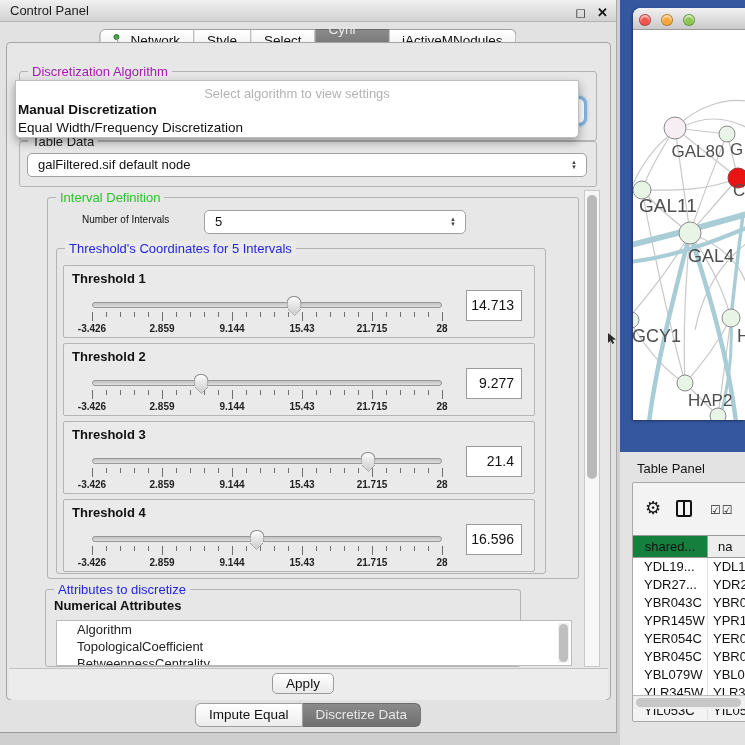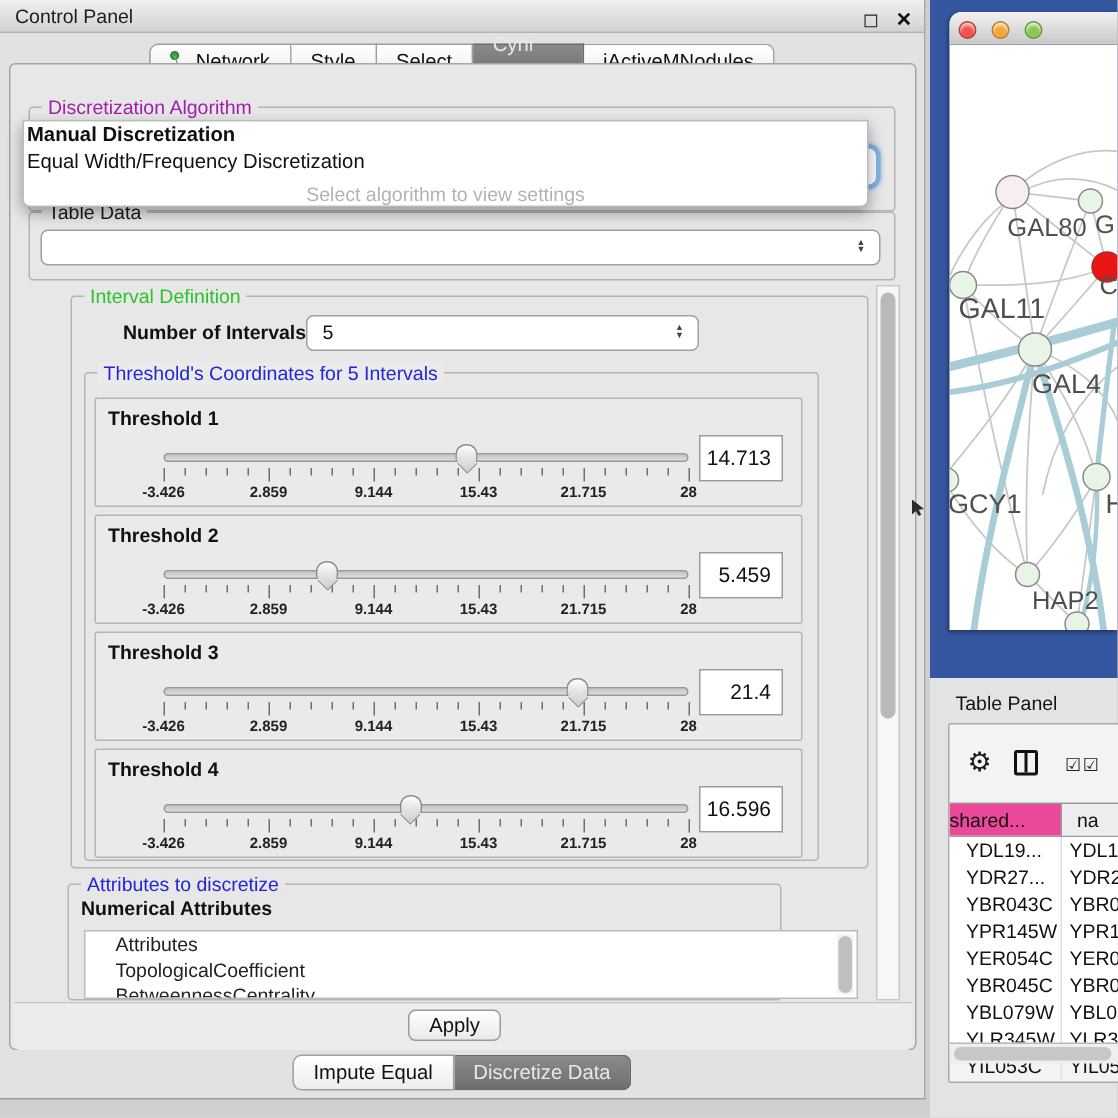--- a/index.html
+++ b/index.html
@@ -50,21 +50,21 @@
     border:1px solid #bdbdbd;border-radius:0 0 5px 5px;
     box-shadow:0 4px 10px rgba(0,0,0,.35);z-index:30;overflow:hidden;}
   #popup-hint{text-align:center;color:#b3b3b3;font-size:13px;padding-top:5px;}
   .popup-option{font-size:13.5px;color:#111;padding:1px 0 1px 2px;line-height:16px;}
   .popup-option.selected{font-weight:bold;}
 
   
   .thresh-row{position:absolute;left:6px;width:472px;height:73px;border:1px solid #b5b5b5;
     background:#eaeaea;border-radius:2px;}
   .thresh-label{position:absolute;left:8px;top:5px;font-size:13px;font-weight:bold;color:#111;}
-  .slider{position:absolute;left:45px;top:30px;width:350px;height:42px;}
+  .slider{position:absolute;left:28px;top:30px;width:350px;height:42px;}
   .track{position:absolute;left:0;top:6px;width:350px;height:6px;border:1px solid #979797;
     border-radius:3px;background:linear-gradient(#c2c2c2,#dedede);}
   .thumb{position:absolute;top:-7px;width:15px;height:12px;transform:translateX(-50%);
     background:linear-gradient(#ffffff,#d8d8d8);border:1px solid #8d8d8d;border-bottom:none;
     border-radius:7px 7px 2px 2px;z-index:2;}
   .thumb::after{content:"";position:absolute;left:1.8px;top:6.5px;width:9px;height:9px;
     background:linear-gradient(135deg,#efefef,#cccccc);border-right:1px solid #8d8d8d;
     border-bottom:1px solid #8d8d8d;transform:rotate(45deg);border-radius:1px;}
   .ticks{position:absolute;left:0;top:16px;width:350px;height:10px;}
   .tick{position:absolute;top:0;width:1px;height:5px;background:#6f6f6f;}
@@ -119,21 +119,21 @@
   #tp-box{position:absolute;left:12px;top:30px;width:120px;height:240px;background:#f3f3f3;
     border:1px solid #a9a9a9;border-radius:2px;overflow:hidden;}
   #tp-toolbar{position:absolute;left:0;top:0;width:100%;height:52px;}
   #tp-gear{position:absolute;left:12px;top:14px;font-size:18px;color:#1a1a1a;}
   #tp-split{position:absolute;left:43px;top:17px;width:16px;height:17px;border:2px solid #111;
     border-radius:2px;}
   #tp-split::after{content:"";position:absolute;left:5px;top:0;width:2px;height:13px;background:#111;}
   #tp-checks{position:absolute;left:77px;top:20px;font-size:12px;color:#222;letter-spacing:1px;}
   #tp-header{position:absolute;left:0;top:52px;width:200px;height:23px;display:flex;
     border-top:1px solid #9a9a9a;border-bottom:1px solid #9a9a9a;font-size:13px;color:#111;}
-  #tp-header .c1{width:75px;background:#ec4899;text-align:left;line-height:21px;
+  #tp-header .c1{width:75px;background:#15803d;text-align:center;line-height:21px;
     border-right:1px solid #9a9a9a;}
   #tp-header .c2{flex:1;background:#ededed;line-height:21px;padding-left:10px;}
   #tp-rows{position:absolute;left:0;top:75px;width:200px;height:140px;background:#fff;}
   .tp-row{display:flex;height:18px;font-size:13px;color:#111;}
   .tp-row .c1{width:75px;padding-left:11px;border-right:1px solid #e0e0e0;overflow:hidden;
     white-space:nowrap;line-height:18px;}
   .tp-row .c2{flex:1;padding-left:5px;overflow:hidden;white-space:nowrap;line-height:18px;}
   #tp-hscroll{position:absolute;left:0;top:212px;width:118px;height:14px;background:#efefef;
     border-top:1px solid #bbb;}
   #tp-hscroll div{position:absolute;left:3px;top:2px;width:105px;height:9px;background:#c7c7c7;
@@ -175,41 +175,42 @@
     </div>
 
   <div id="cp-body">
 
     <div class="groupbox" style="left:12px;top:28px;width:578px;height:70px;">
       <span class="group-title gt-gray">Discretization Algorithm</span>
     </div>
     <div id="algo-combo" class="combo"></div>
 
     <div id="algo-popup">
+      <div id="popup-hint">Select algorithm to view settings</div>
       <div id="popup-options">
           <div class="popup-option selected">Manual Discretization</div>
           <div class="popup-option">Equal Width/Frequency Discretization</div>
         </div>
-      <div id="popup-hint">Select algorithm to view settings</div>
     </div>
 
     <div class="groupbox" style="left:12px;top:98px;width:578px;height:46px;">
       <span class="group-title gt-black">Table Data</span>
     </div>
     <div class="combo" style="left:20px;top:110px;width:560px;height:24px;">
+      <span>galFiltered.sif default node</span>
       <span class="spinner">
           <span>▲</span>
           <span>▼</span>
         </span>
     </div>
 
     <div class="groupbox" style="left:40px;top:154px;width:532px;height:382px;">
       <span class="group-title gt-green">Interval Definition</span>
 
-      <span style="position:absolute;left:34px;top:16px;font-size:13px;font-weight:bold;color:#111;">Number of Intervals</span>
+      <span style="position:absolute;left:34px;top:16px;font-size:10px;font-weight:normal;color:#111;">Number of Intervals</span>
       <div class="combo" style="left:156px;top:12px;width:262px;height:24px;">
         <span>5</span>
         <span class="spinner">
             <span>▲</span>
             <span>▼</span>
           </span>
       </div>
 
       <div class="groupbox" style="left:8px;top:50px;width:490px;height:326px;">
         <span class="group-title gt-blue" style="background:#eaeaea;">Threshold's Coordinates for 5 Intervals</span>
@@ -295,21 +296,21 @@
                 </div>
                 <div class="scale-labels">
                   <span style="left: 0%;">-3.426</span>
                   <span style="left: 20%;">2.859</span>
                   <span style="left: 40%;">9.144</span>
                   <span style="left: 60%;">15.43</span>
                   <span style="left: 80%;">21.715</span>
                   <span style="left: 100%;">28</span>
                 </div>
               </div>
-              <div class="thresh-value">5.459</div>
+              <div class="thresh-value">9.277</div>
             </div>
             <div class="thresh-row" style="top: 172px;">
               <div class="thresh-label">Threshold 3</div>
               <div class="slider">
                 <div class="track">
                   <div class="thumb" style="left: 78.9983%;"></div>
                 </div>
                 <div class="ticks">
                   <span class="tick major" style="left: 0%;"></span>
                   <span class="tick" style="left: 4%;"></span>
@@ -395,21 +396,21 @@
               <div class="thresh-value">16.596</div>
             </div>
           </div>
       </div>
     </div>
 
     <div class="groupbox" style="left:38px;top:546px;width:476px;height:78px;">
       <span class="group-title gt-blue">Attributes to discretize</span>
       <span style="position:absolute;left:8px;top:8px;font-size:13px;font-weight:bold;color:#111;">Numerical Attributes</span>
       <div id="attr-list">
-        <div class="attr-item">Attributes</div>
+        <div class="attr-item">Algorithm</div>
           <div class="attr-item">TopologicalCoefficient</div>
           <div class="attr-item">BetweennessCentrality</div>
           <div id="attr-scroll">
             <div></div>
           </div>
       </div>
     </div>
 
     <div id="apply-sep">
       <div id="apply-btn">Apply</div>

